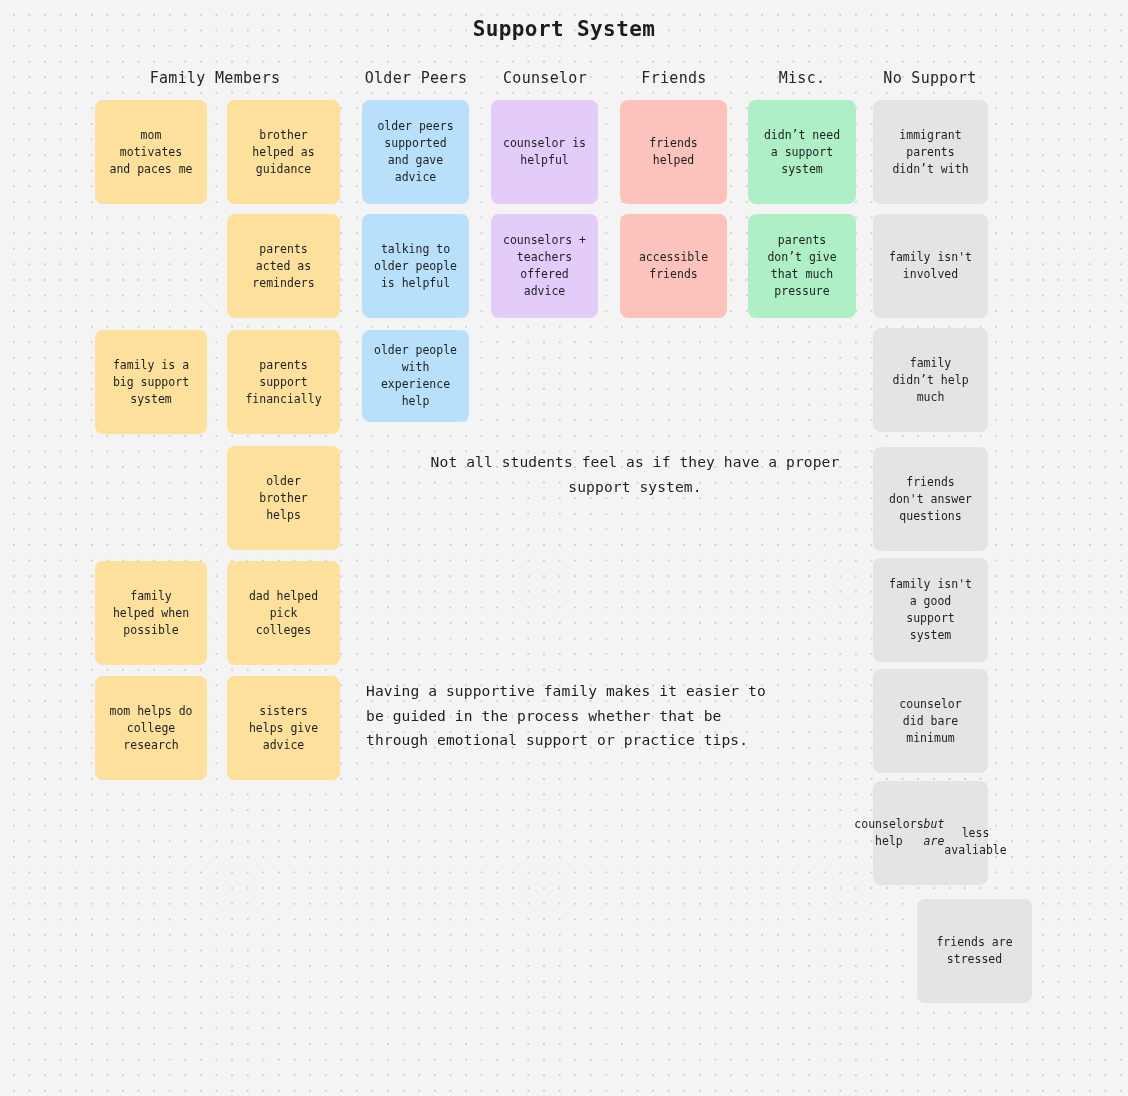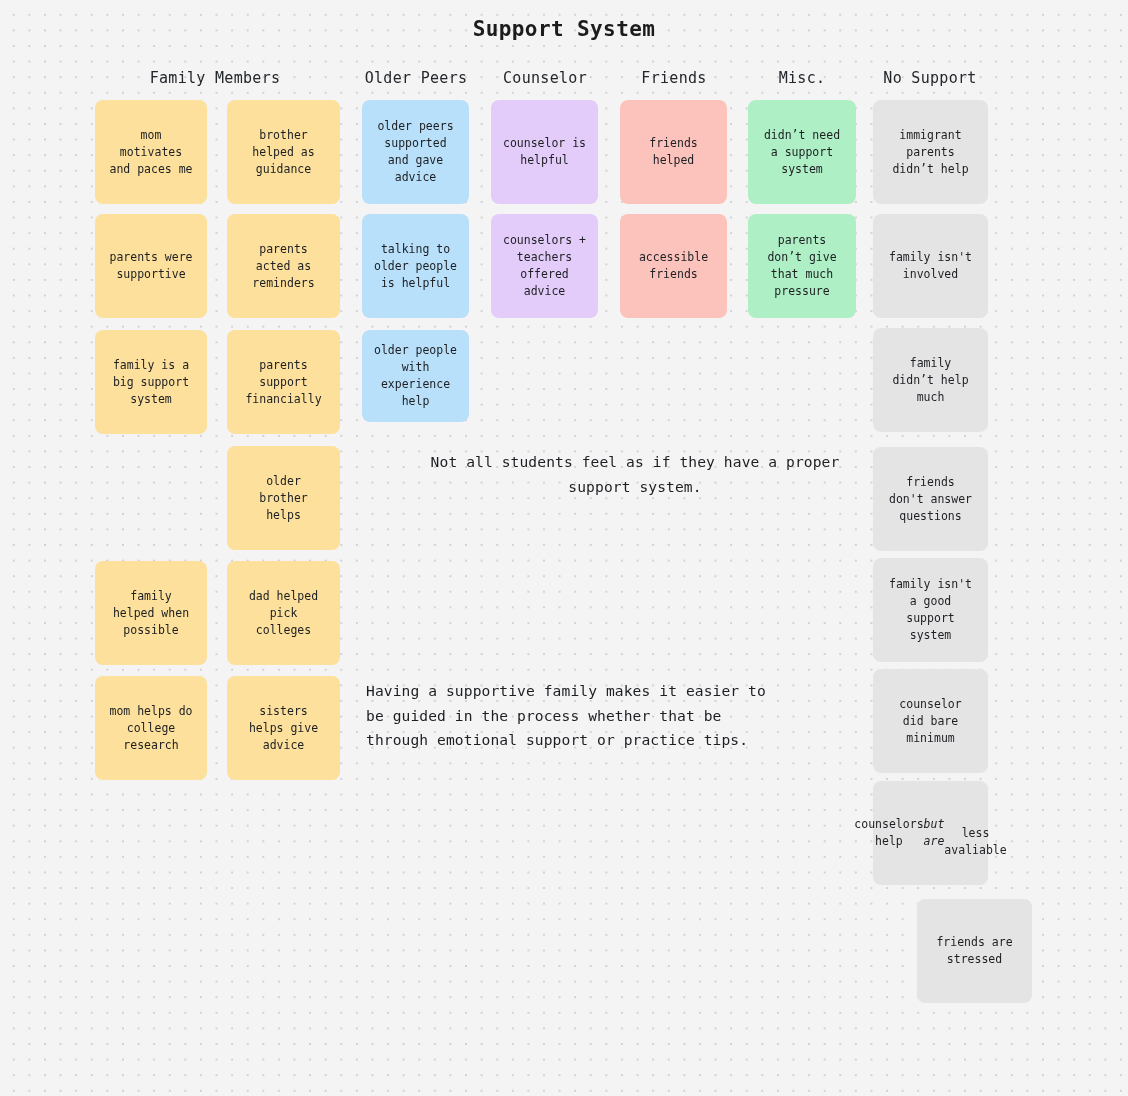--- a/index.html
+++ b/index.html
@@ -81,22 +81,20 @@
   <div class="col-header" style="left:747px; width:110px;">Misc.</div>
   <div class="col-header" style="left:872px; width:116px;">No Support</div>
 
   <div class="card" style="left:95px; top:100px; width:112px; height:104px; background:#fce09c;">mom
 motivates
 and paces me</div>
   <div class="card" style="left:227px; top:100px; width:113px; height:104px; background:#fce09c;">brother
 helped as
 guidance</div>
 
-  <div class="card" style="left:95px; top:214px; width:112px; height:104px; background:#fce09c;">parents were
-supportive</div>
   <div class="card" style="left:227px; top:214px; width:113px; height:104px; background:#fce09c;">parents
 acted as
 reminders</div>
 
   <div class="card" style="left:95px; top:330px; width:112px; height:104px; background:#fce09c;">family is a
 big support
 system</div>
   <div class="card" style="left:227px; top:330px; width:113px; height:104px; background:#fce09c;">parents
 support
 financially</div>
@@ -146,21 +144,21 @@
   <div class="card" style="left:748px; top:100px; width:108px; height:104px; background:#aeefc5;">didn’t need
 a support
 system</div>
   <div class="card" style="left:748px; top:214px; width:108px; height:104px; background:#aeefc5;">parents
 don’t give
 that much
 pressure</div>
 
   <div class="card" style="left:873px; top:100px; width:115px; height:104px; background:#e4e4e4;">immigrant
 parents
-didn’t help</div>
+didn’t with</div>
   <div class="card" style="left:873px; top:214px; width:115px; height:104px; background:#e4e4e4;">family isn't
 involved</div>
   <div class="card" style="left:873px; top:328px; width:115px; height:104px; background:#e4e4e4;">family
 didn’t help
 much</div>
   <div class="card" style="left:873px; top:447px; width:115px; height:104px; background:#e4e4e4;">friends
 don't answer
 questions</div>
   <div class="card" style="left:873px; top:558px; width:115px; height:104px; background:#e4e4e4;">family isn't
 a good

